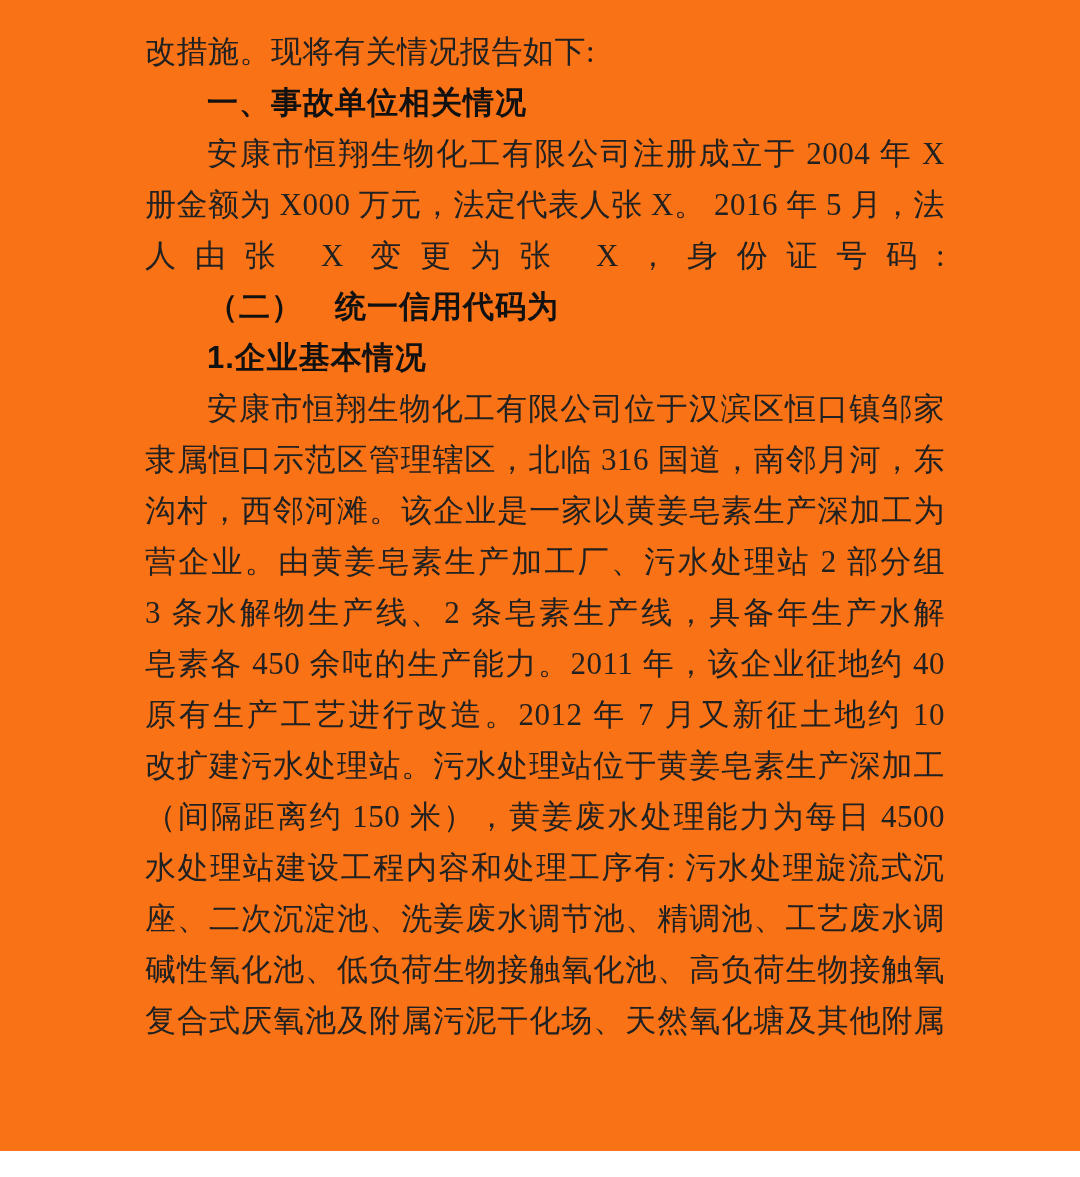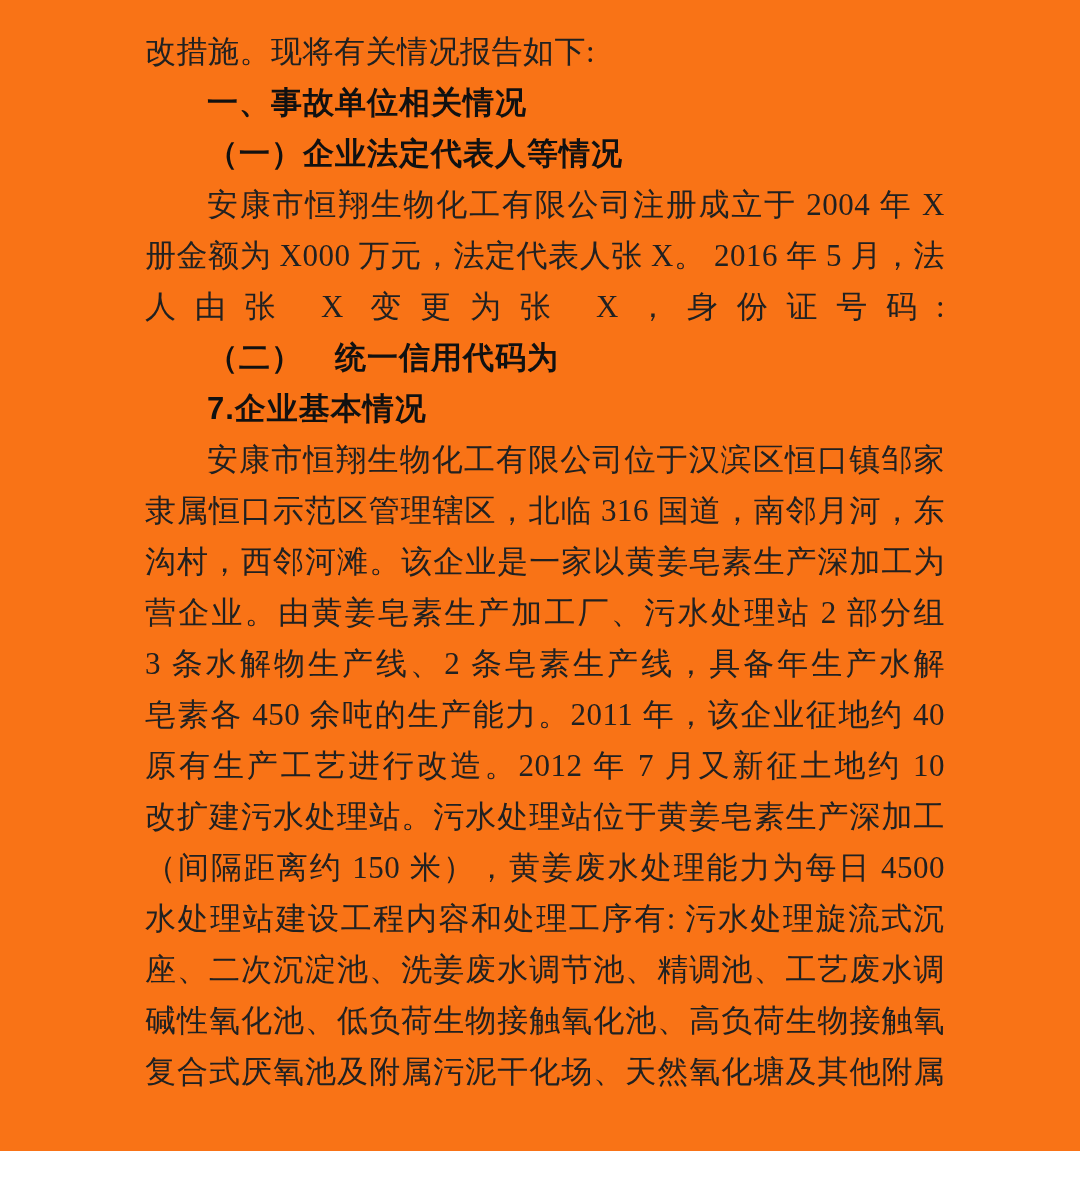--- a/index.html
+++ b/index.html
@@ -60,29 +60,28 @@
 </head>
 <body>
 
 <div class="page">
   <div class="content">
 
     <div class="line short">改措施。现将有关情况报告如下:</div>
 
     <div class="line heading-hei indent">一、事故单位相关情况</div>
 
-    <div class="line heading-kai indent">（一）企业法定代表人等情况</div>
 
     <div class="line indent">安康市恒翔生物化工有限公司注册成立于 2004 年 X 月，注</div>
     <div class="line">册金额为 X000 万元，法定代表人张 X。 2016 年 5 月，法定代表</div>
     <div class="line">人由张 X 变更为张 X，身份证号码: 610104XXXXX0087xxx，社会</div>
 
     <div class="line heading-kai indent">（二）　统一信用代码为</div>
 
-    <div class="line heading-hei indent">7.企业基本情况</div>
+    <div class="line heading-hei indent">1.企业基本情况</div>
 
     <div class="line indent">安康市恒翔生物化工有限公司位于汉滨区恒口镇邹家沟村，</div>
     <div class="line">隶属恒口示范区管理辖区，北临 316 国道，南邻月河，东临邹家</div>
     <div class="line">沟村，西邻河滩。该企业是一家以黄姜皂素生产深加工为主的民</div>
     <div class="line">营企业。由黄姜皂素生产加工厂、污水处理站 2 部分组成，建有</div>
     <div class="line">3 条水解物生产线、2 条皂素生产线，具备年生产水解物、成品</div>
     <div class="line">皂素各 450 余吨的生产能力。2011 年，该企业征地约 40 亩，对</div>
     <div class="line">原有生产工艺进行改造。2012 年 7 月又新征土地约 10 亩，用于</div>
     <div class="line">改扩建污水处理站。污水处理站位于黄姜皂素生产深加工厂东侧</div>
     <div class="line">（间隔距离约 150 米），黄姜废水处理能力为每日 4500 吨。污</div>

